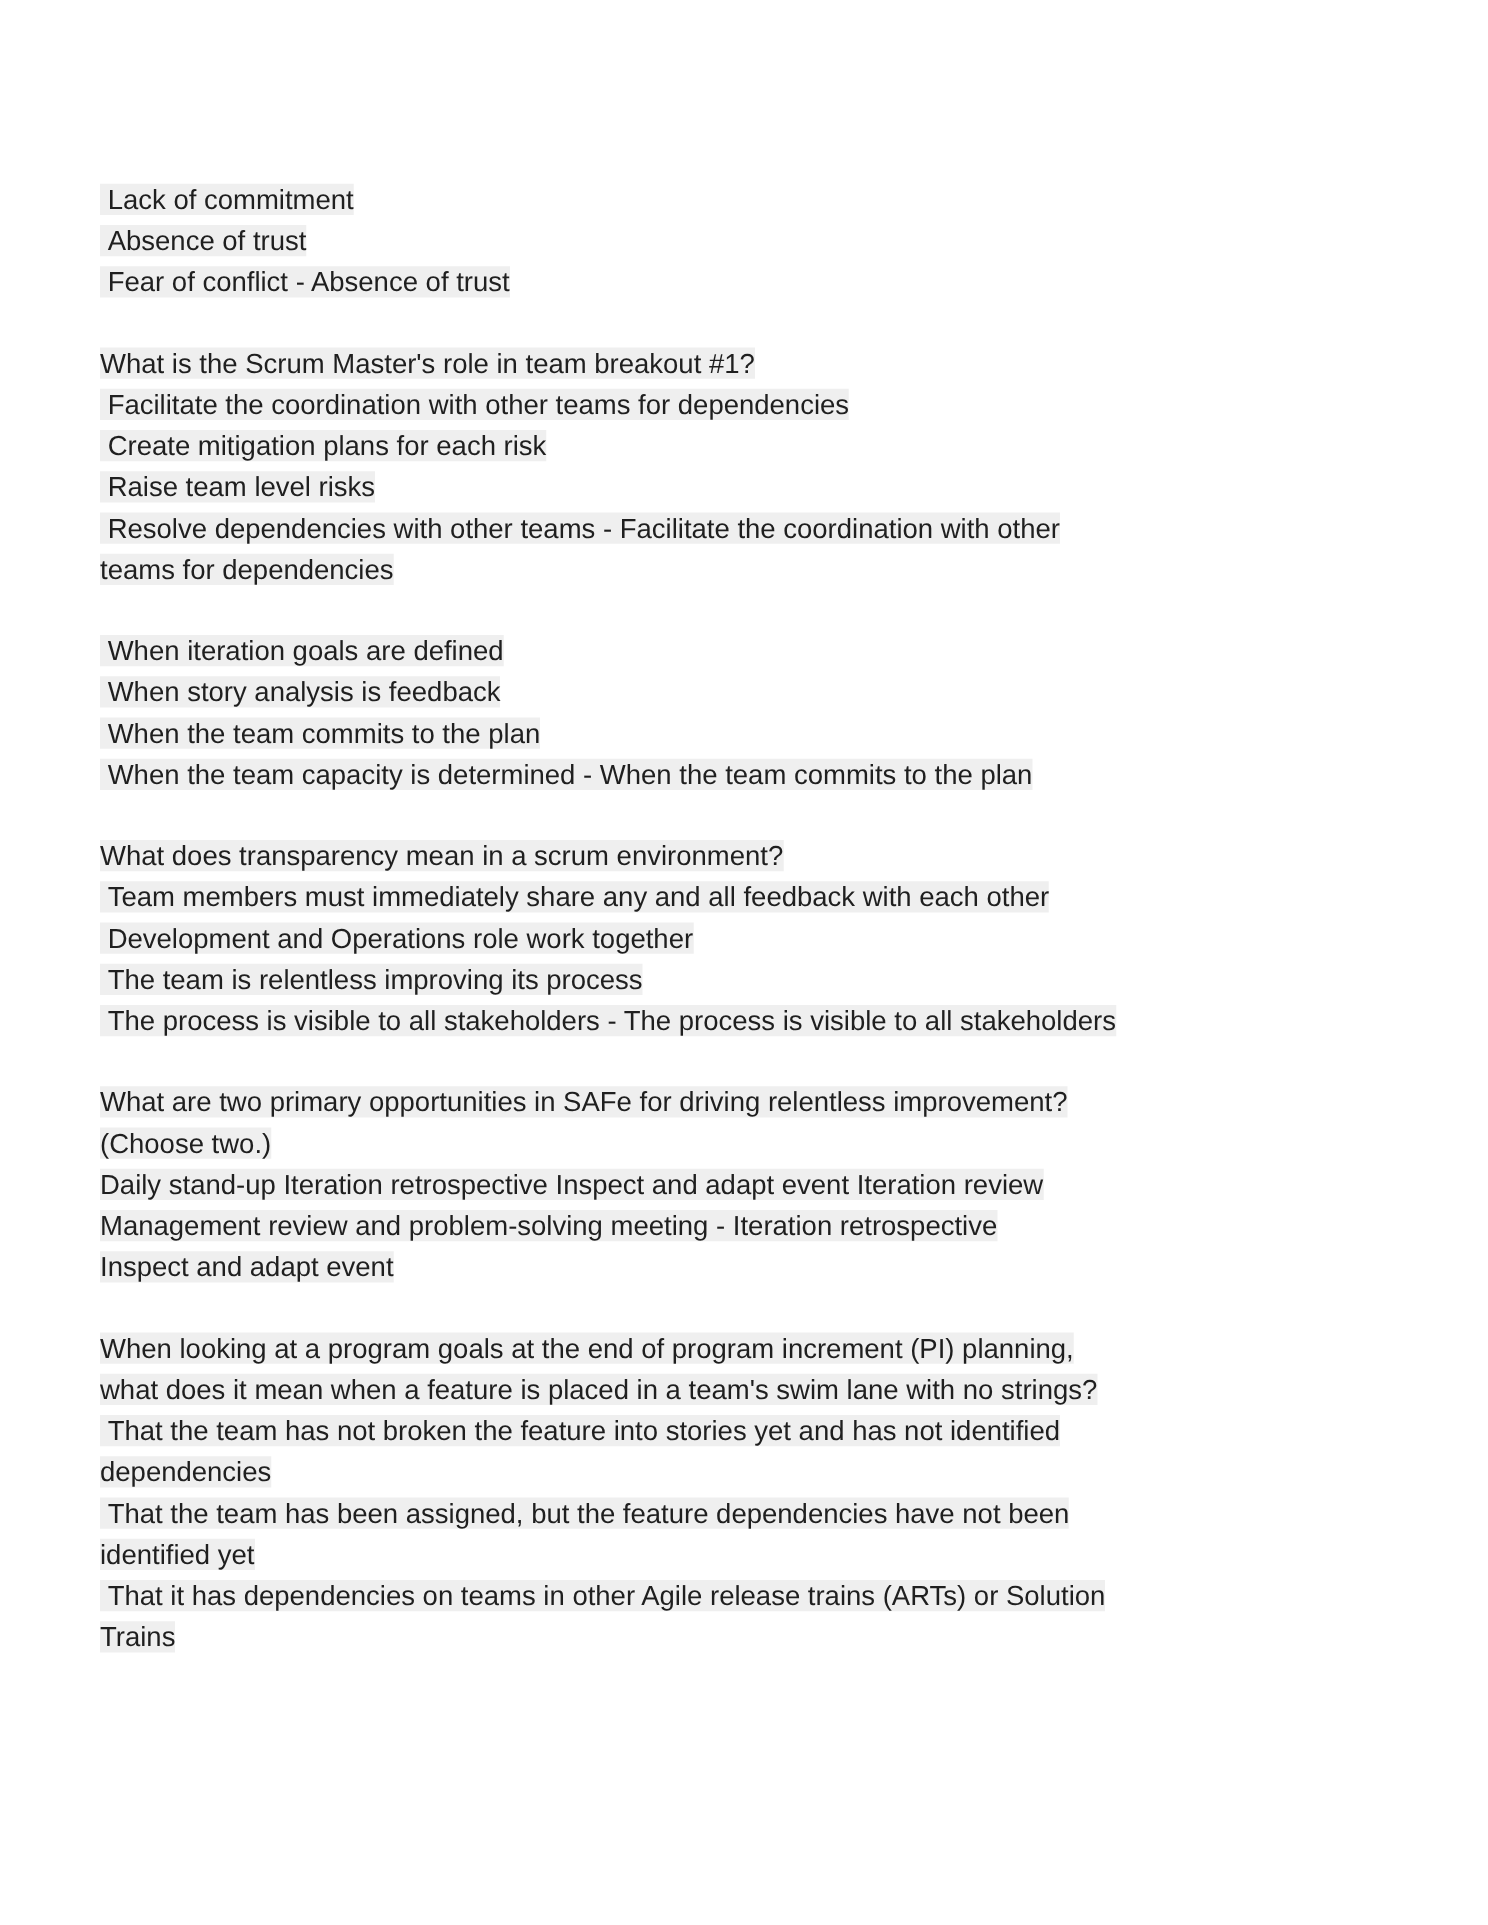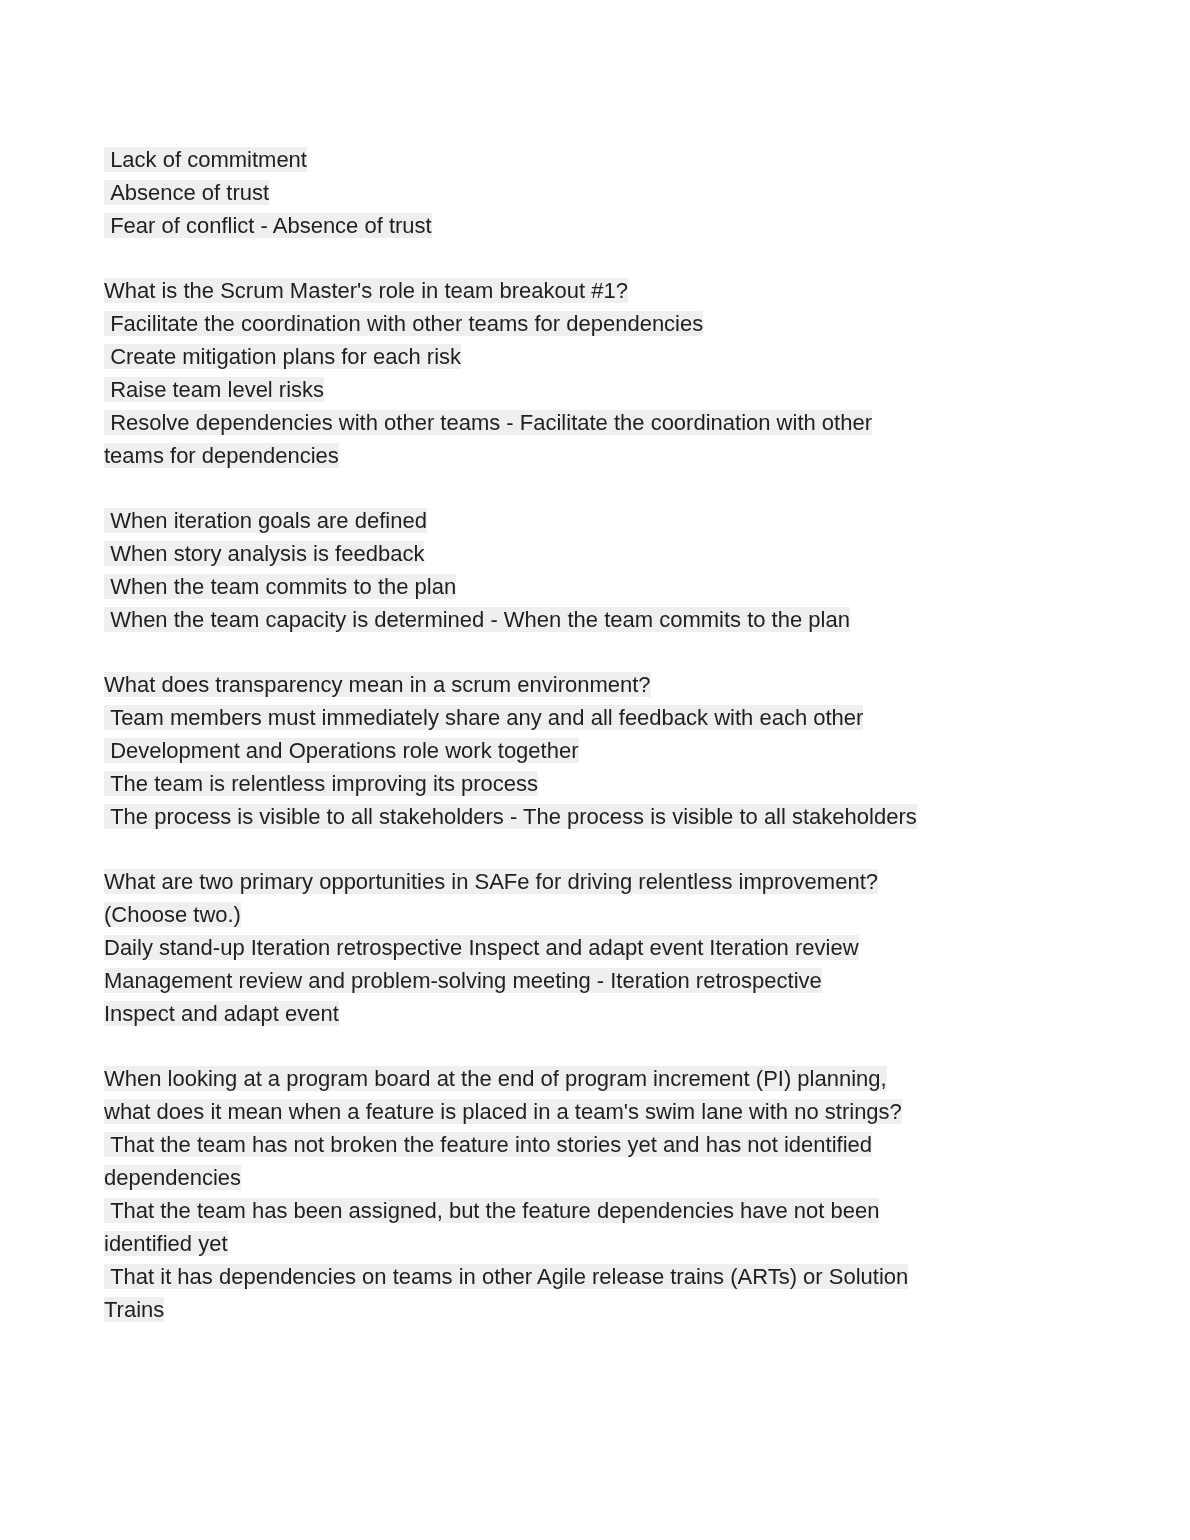--- a/index.html
+++ b/index.html
@@ -9,21 +9,21 @@
   }
   body {
     width: 1190px;
     height: 1540px;
     font-family: "Liberation Sans", sans-serif;
   }
   .page {
     box-sizing: border-box;
     width: 1190px;
     height: 1540px;
-    padding: 143px 128px 0 104px;
+    padding: 143px 128px 0 80px;
     color: var(--text-color, #1f1f1f);
     overflow: hidden;
   }
   .block {
     margin: 0 0 32px 0;
   }
   .line {
     font-size: 22px;
     line-height: 33px;
     white-space: pre;
@@ -66,21 +66,21 @@
       <div class="line indent"><span class="hl">The process is visible to all stakeholders - The process is visible to all stakeholders</span></div>
     </div>
     <div class="block">
       <div class="line"><span class="hl">What are two primary opportunities in SAFe for driving relentless improvement?</span></div>
       <div class="line"><span class="hl">(Choose two.)</span></div>
       <div class="line"><span class="hl">Daily stand-up Iteration retrospective Inspect and adapt event Iteration review</span></div>
       <div class="line"><span class="hl">Management review and problem-solving meeting - Iteration retrospective</span></div>
       <div class="line"><span class="hl">Inspect and adapt event</span></div>
     </div>
     <div class="block">
-      <div class="line"><span class="hl">When looking at a program board at the end of program increment (PI) planning,</span></div>
+      <div class="line"><span class="hl">When looking at a program goals at the end of program increment (PI) planning,</span></div>
       <div class="line"><span class="hl">what does it mean when a feature is placed in a team's swim lane with no strings?</span></div>
       <div class="line indent"><span class="hl">That the team has not broken the feature into stories yet and has not identified</span></div>
       <div class="line"><span class="hl">dependencies</span></div>
       <div class="line indent"><span class="hl">That the team has been assigned, but the feature dependencies have not been</span></div>
       <div class="line"><span class="hl">identified yet</span></div>
       <div class="line indent"><span class="hl">That it has dependencies on teams in other Agile release trains (ARTs) or Solution</span></div>
       <div class="line"><span class="hl">Trains</span></div>
     </div>
   </div>
 

